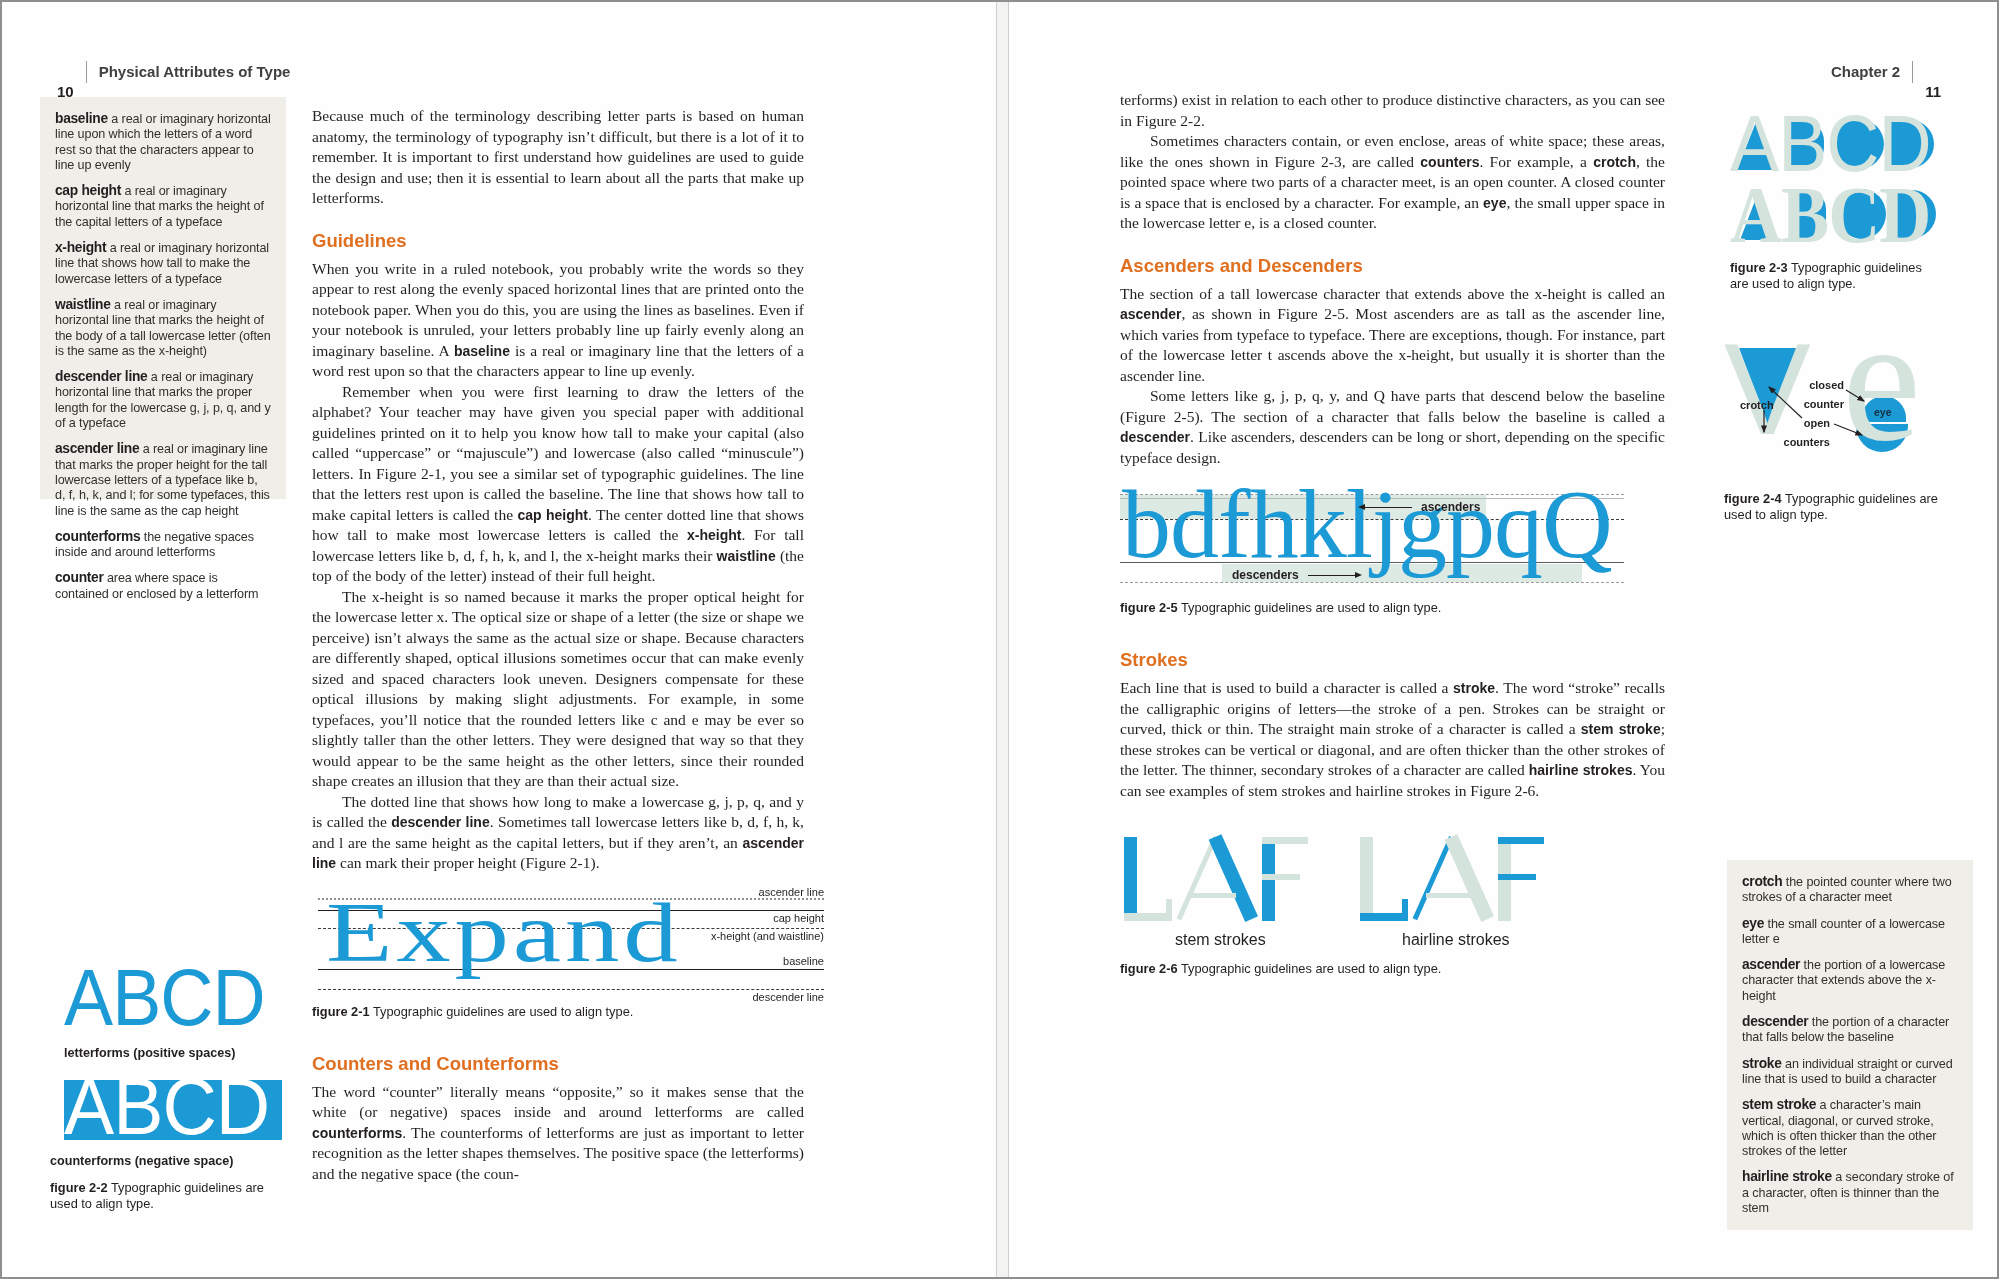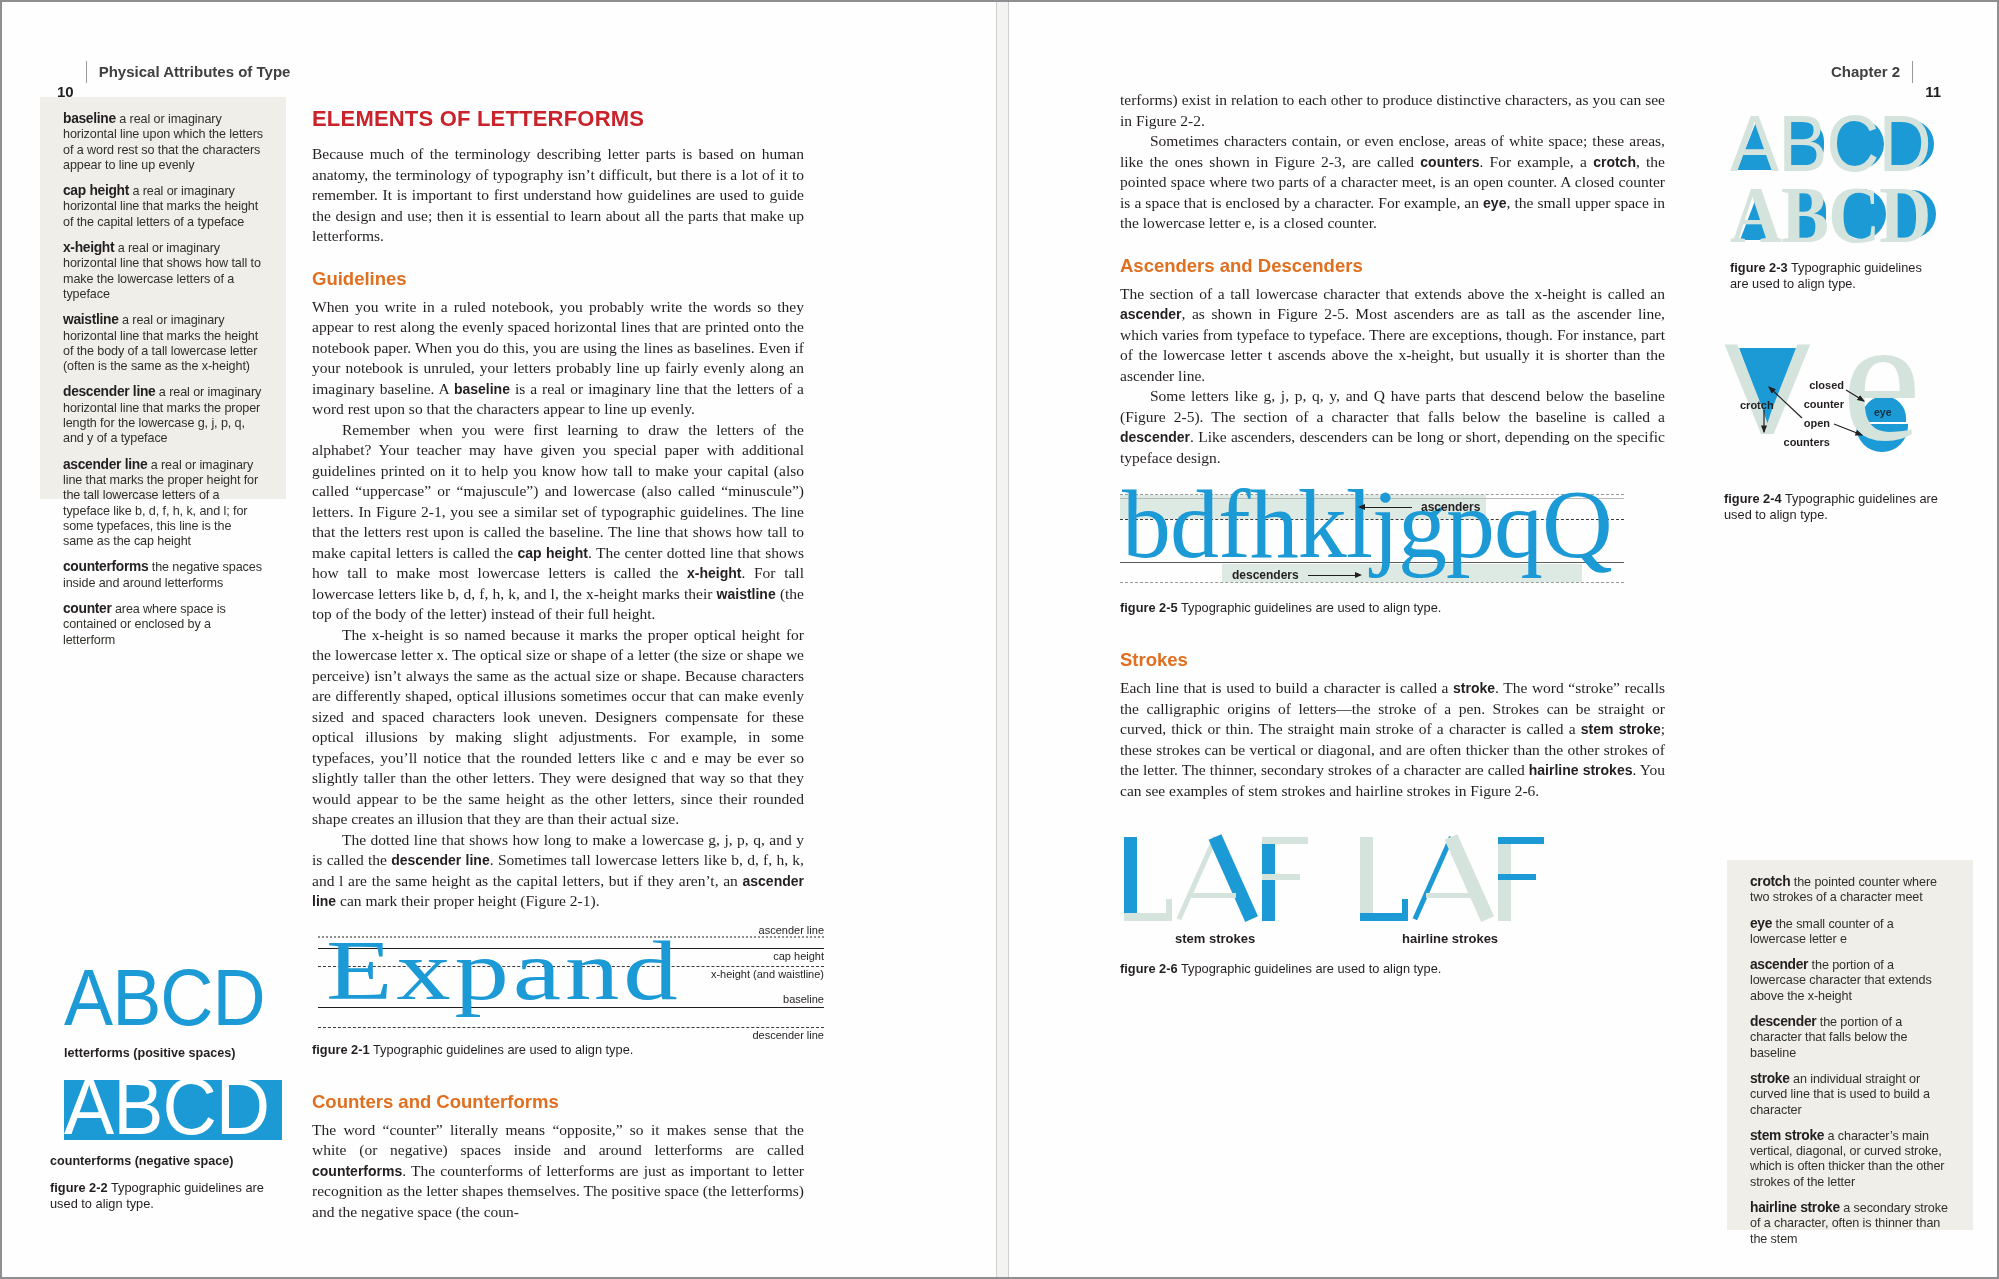--- a/index.html
+++ b/index.html
@@ -4,21 +4,21 @@
 <style>
   html,body{margin:0;padding:0;background:#fff;}
   .spread{position:relative;width:1999px;height:1279px;background:#FEFEFE;border:2px solid #8f8f91;box-sizing:border-box;overflow:hidden;font-family:"Liberation Sans",sans-serif;color:#231F20;}
   .gutter{position:absolute;left:994px;top:0;bottom:0;width:11px;background:#f3f3f2;border-left:1px solid #cfcfcd;border-right:1px solid #cfcfcd;}
   
   .pghead{position:absolute;top:41px;display:flex;align-items:center;font-size:15px;}
   .pghead .num{font-weight:bold;margin-top:40px;}
   .pghead .rule{width:1px;height:22px;background:#9a9a9a;margin:0 12px;}
   .pghead .ttl{color:#404040;font-weight:bold;}
   
-  .gloss{position:absolute;background:#EFEEE8;padding:14px 23px;box-sizing:border-box;}
+  .gloss{position:absolute;background:#EFEEE8;padding:14px 15px;box-sizing:border-box;}
   .gl-e{margin-bottom:10px;font-size:12.6px;line-height:15.3px;color:#33302b;letter-spacing:-0.1px;}
   .gl-e b{font-size:13.8px;color:#231F20;letter-spacing:-0.3px;}
   
   .col{position:absolute;}
   .h1{font-weight:bold;font-size:22px;line-height:26px;color:#C9222B;letter-spacing:0.2px;margin:0 0 12px 0;}
   .h2{font-weight:bold;font-size:18.5px;line-height:20px;color:#E06F1F;margin:22px 0 8px 0;}
   .h2.mtl{margin-top:34px;}
   .p{font-family:"Liberation Serif",serif;font-size:15.5px;line-height:20.5px;text-align:justify;margin:0;}
   .p.ind{text-indent:30px;}
   .p b{font-family:"Liberation Sans",sans-serif;font-weight:bold;font-size:14px;}
@@ -52,21 +52,21 @@
   .arr.l::before{content:"";position:absolute;left:-2px;top:-4.4px;border-top:3.6px solid transparent;border-bottom:3.6px solid transparent;border-right:7px solid #231F20;}
   .arr.r::after{content:"";position:absolute;right:-2px;top:-4.4px;border-top:3.6px solid transparent;border-bottom:3.6px solid transparent;border-left:7px solid #231F20;}
   
   .fig6{position:relative;height:84px;margin-top:36px;}
   .laf{position:absolute;top:0;width:190px;height:84px;}
   .laf div{position:absolute;}
   .blue{background:#1C9AD6;}
   .pale{background:#D5E3DD;}
   .diag{transform-origin:50% 0;}
   .f6-labels{position:relative;height:18px;margin-top:10px;}
-  .f6-labels span{position:absolute;font-weight:bold;font-size:13px;}
+  .f6-labels span{position:absolute;font-weight:normal;font-size:16px;}
   
   .fig3{position:absolute;left:1728px;top:112px;width:216px;}
   .f3-row{position:relative;height:62px;}
   .f3-row .txt{position:absolute;left:0;top:-10px;z-index:2;font-size:80px;line-height:80px;color:#D5E3DD;transform:scaleX(0.92);transform-origin:left top;letter-spacing:-1px;}
   .f3-row.serif .txt{font-family:"Liberation Serif",serif;font-weight:bold;top:-9px;transform:scaleX(0.9);}
   .f3-row .sh{position:absolute;z-index:1;background:#1C9AD6;}
   .tri{clip-path:polygon(50% 0,0 100%,100% 100%);}
   .f3-cap{margin-top:14px;width:212px;}
   .fig4{position:absolute;left:1722px;top:338px;width:252px;}
   .f4-diag{position:relative;height:130px;}
@@ -96,21 +96,20 @@
     <div class="gl-e"><b>cap height</b> <span>a real or imaginary horizontal line that marks the height of the capital letters of a typeface</span></div>
     <div class="gl-e"><b>x-height</b> <span>a real or imaginary horizontal line that shows how tall to make the lowercase letters of a typeface</span></div>
     <div class="gl-e"><b>waistline</b> <span>a real or imaginary horizontal line that marks the height of the body of a tall lowercase letter (often is the same as the x-height)</span></div>
     <div class="gl-e"><b>descender line</b> <span>a real or imaginary horizontal line that marks the proper length for the lowercase g, j, p, q, and y of a typeface</span></div>
     <div class="gl-e"><b>ascender line</b> <span>a real or imaginary line that marks the proper height for the tall lowercase letters of a typeface like b, d, f, h, k, and l; for some typefaces, this line is the same as the cap height</span></div>
     <div class="gl-e"><b>counterforms</b> <span>the negative spaces inside and around letterforms</span></div>
     <div class="gl-e"><b>counter</b> <span>area where space is contained or enclosed by a letterform</span></div>
   </div>
 
   <div class="col" style="left:310px;top:104px;width:492px;">
-    <h1 class="h1">ELEMENTS OF LETTERFORMS</h1>
     <p class="p"><span>Because much of the terminology describing letter parts is based on human anatomy, the terminology of typography isn’t difficult, but there is a lot of it to remember. It is important to first understand how guidelines are used to guide the design and use; then it is essential to learn about all the parts that make up letterforms.</span></p>
     <h2 class="h2">Guidelines</h2>
     <p class="p"><span>When you write in a ruled notebook, you probably write the words so they appear to rest along the evenly spaced horizontal lines that are printed onto the notebook paper. When you do this, you are using the lines as baselines. Even if your notebook is unruled, your letters probably line up fairly evenly along an imaginary baseline. A </span><b>baseline</b><span> is a real or imaginary line that the letters of a word rest upon so that the characters appear to line up evenly.</span></p>
     <p class="p ind"><span>Remember when you were first learning to draw the letters of the alphabet? Your teacher may have given you special paper with additional guidelines printed on it to help you know how tall to make your capital (also called “uppercase” or “majuscule”) and lowercase (also called “minuscule”) letters. In Figure 2-1, you see a similar set of typographic guidelines. The line that the letters rest upon is called the baseline. The line that shows how tall to make capital letters is called the </span><b>cap height</b><span>. The center dotted line that shows how tall to make most lowercase letters is called the </span><b>x-height</b><span>. For tall lowercase letters like b, d, f, h, k, and l, the x-height marks their </span><b>waistline</b><span> (the top of the body of the letter) instead of their full height.</span></p>
     <p class="p ind"><span>The x-height is so named because it marks the proper optical height for the lowercase letter x. The optical size or shape of a letter (the size or shape we perceive) isn’t always the same as the actual size or shape. Because characters are differently shaped, optical illusions sometimes occur that can make evenly sized and spaced characters look uneven. Designers compensate for these optical illusions by making slight adjustments. For example, in some typefaces, you’ll notice that the rounded letters like c and e may be ever so slightly taller than the other letters. They were designed that way so that they would appear to be the same height as the other letters, since their rounded shape creates an illusion that they are than their actual size.</span></p>
     <p class="p ind"><span>The dotted line that shows how long to make a lowercase g, j, p, q, and y is called the </span><b>descender line</b><span>. Sometimes tall lowercase letters like b, d, f, h, k, and l are the same height as the capital letters, but if they aren’t, an </span><b>ascender line</b><span> can mark their proper height (Figure 2-1).</span></p>
 
     <div class="fig1">
       <div class="fln fl-dot" style="top:12px;"></div>
       <div class="fln fl-sol" style="top:24px;"></div>

